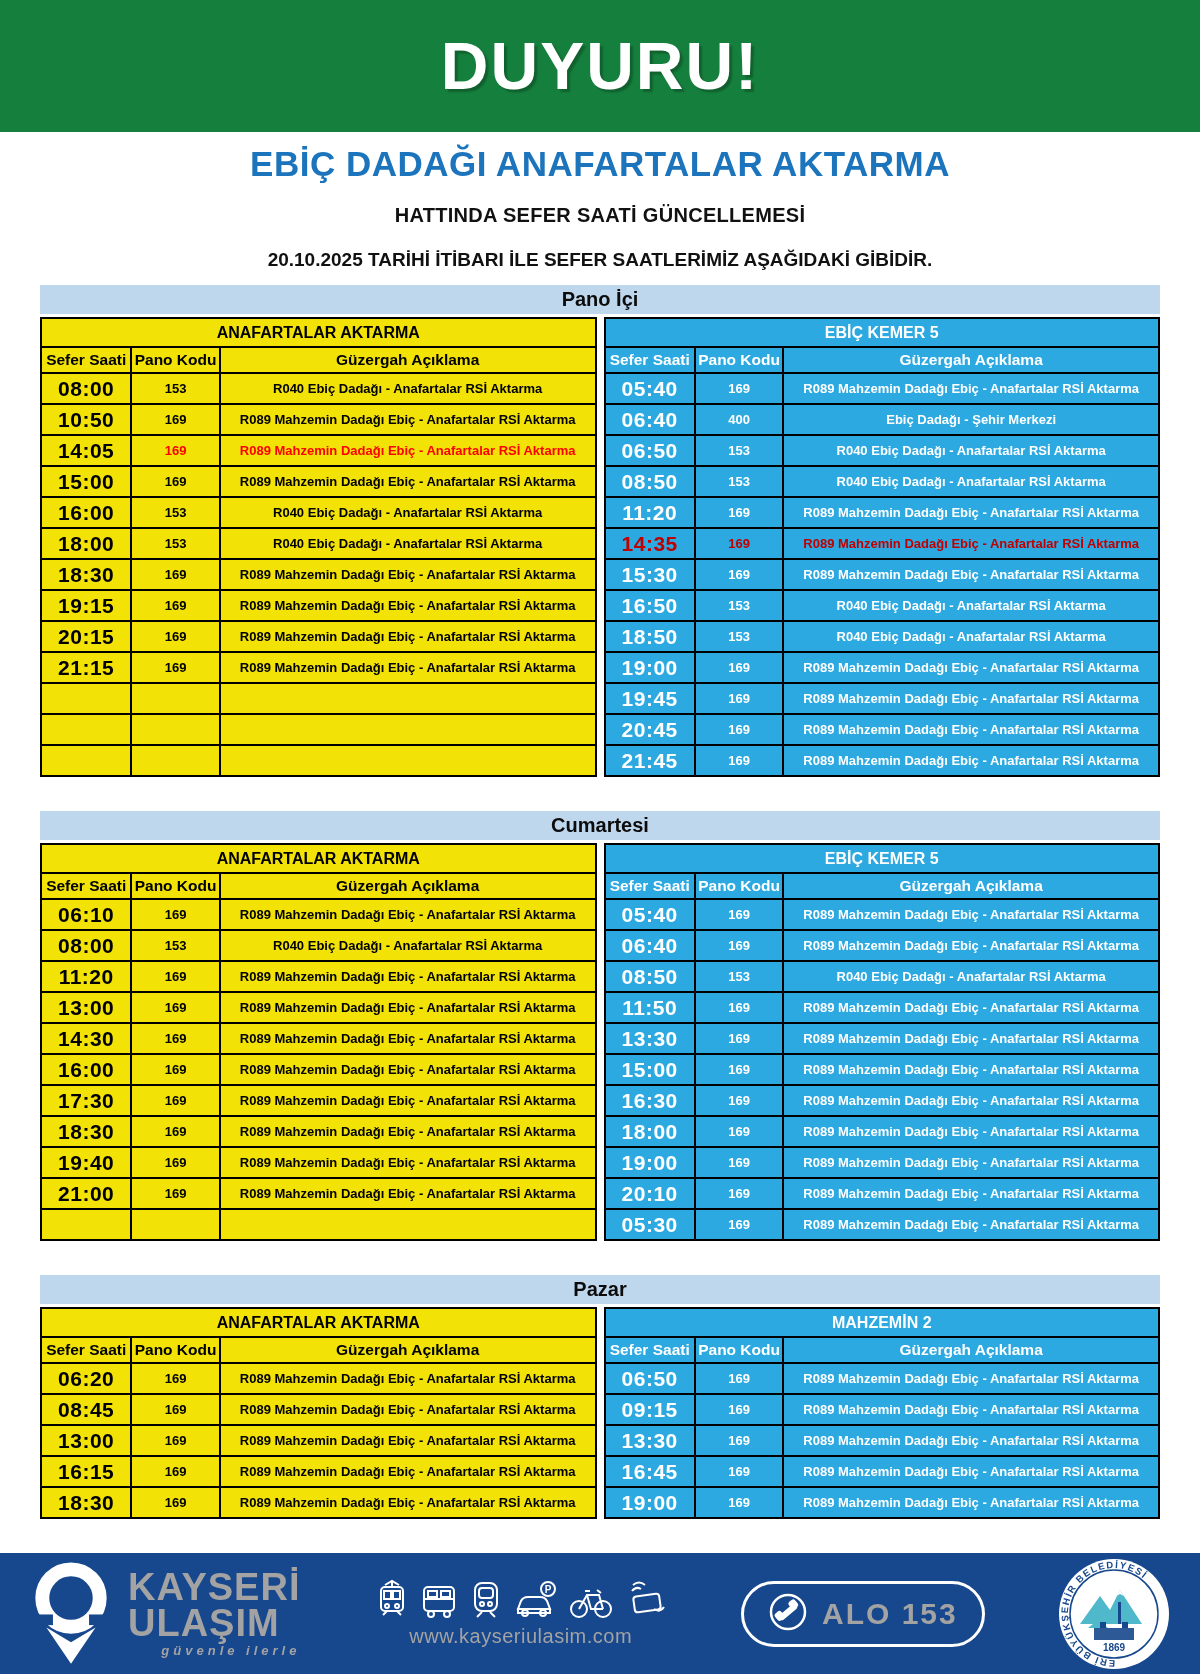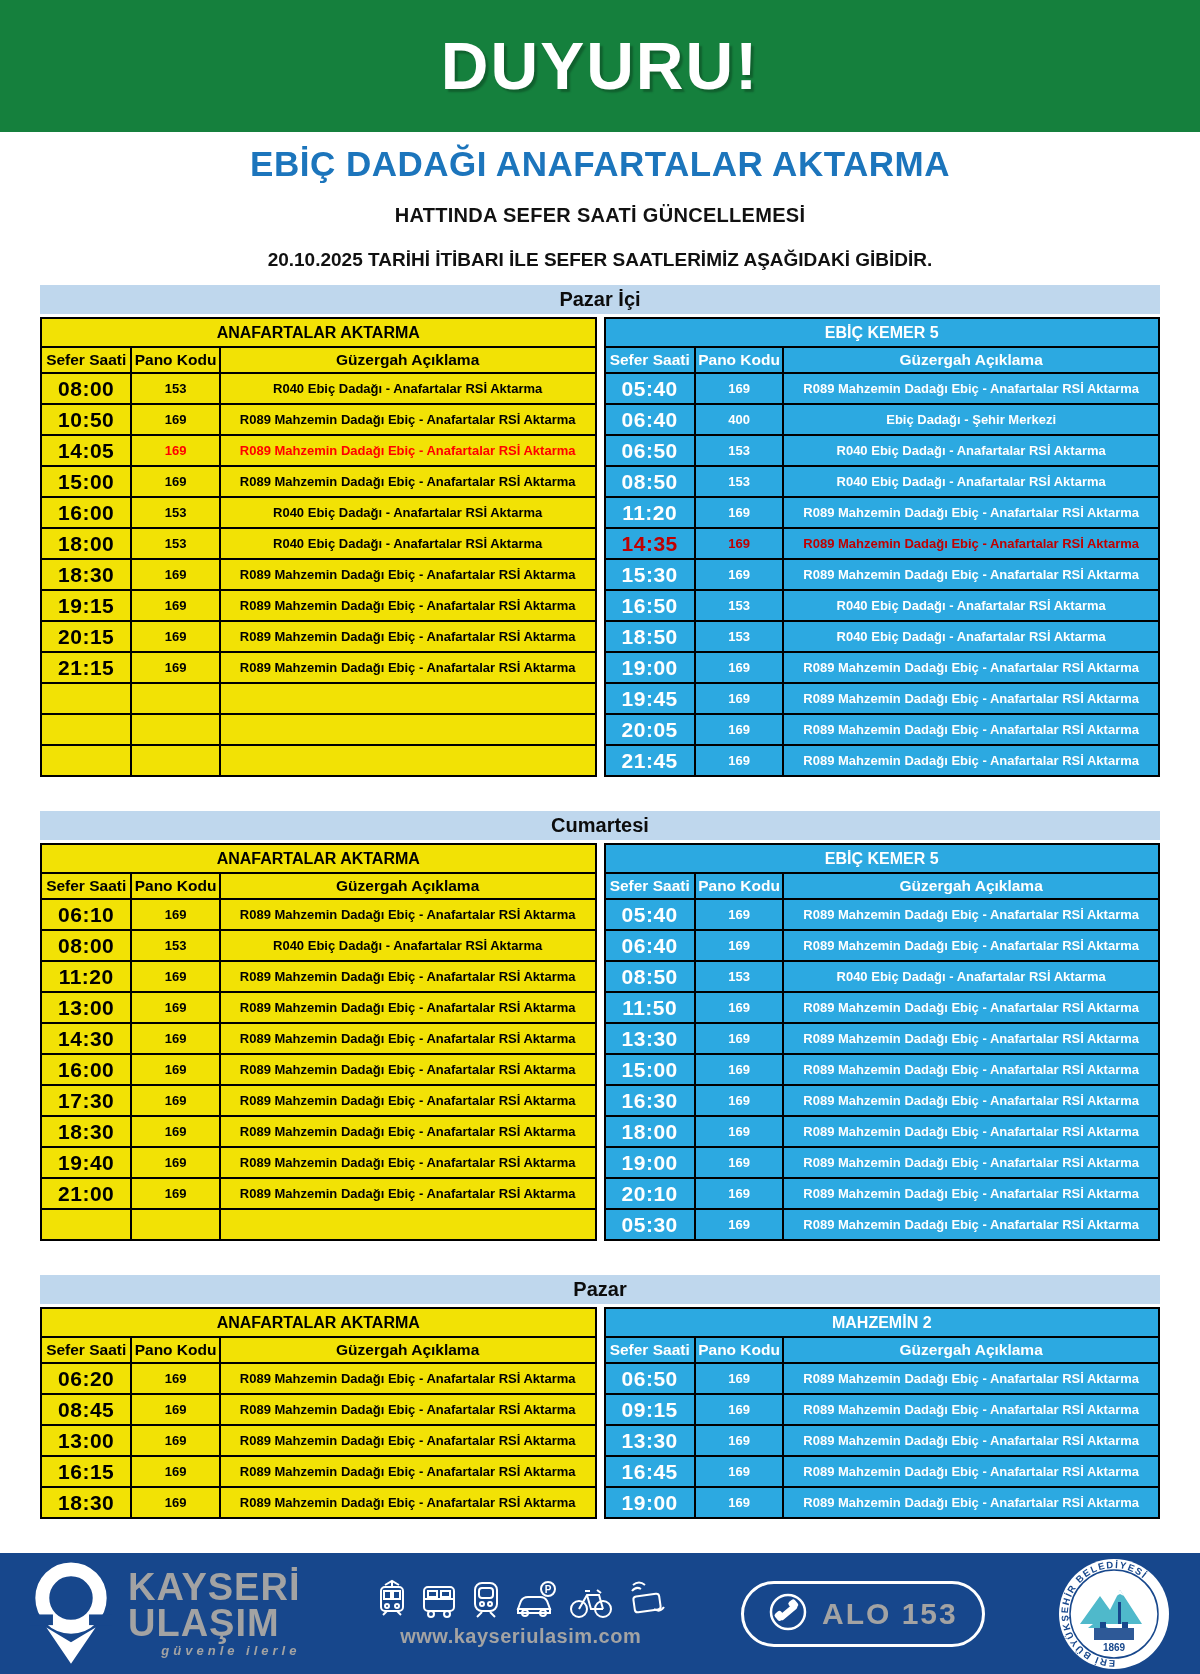--- a/index.html
+++ b/index.html
@@ -58,21 +58,21 @@
     display:flex; align-items:center; justify-content:space-between;
     padding:0 30px;
   }
   .brand { display:flex; align-items:center; gap:16px; }
   .brand-text { display:flex; flex-direction:column; }
   .brand-line { font-size:38px; font-weight:800; line-height:36px; letter-spacing:1px; }
   .tagline { font-size:13px; font-style:italic; font-weight:700; letter-spacing:4px; text-align:right; margin-top:2px; }
   .mid { display:flex; flex-direction:column; align-items:center; gap:4px; }
   .iconrow { display:flex; gap:10px; align-items:flex-end; }
   .iconrow svg { display:block; }
-  .website { font-size:20px; font-weight:700; letter-spacing:.5px; }
+  .website { font-size:20px; font-weight:400; letter-spacing:.5px; }
   .alo {
     display:flex; align-items:center; gap:14px;
     border:3px solid #fff; border-radius:34px; padding:8px 24px;
   }
   .alo-label { font-size:30px; font-weight:800; letter-spacing:2px; }
   .seal svg { display:block; }
 </style>
 </head>
 <body>
 
@@ -81,21 +81,21 @@
 </div>
 
 <div class="headings">
   <div class="main-title">EBİÇ DADAĞI ANAFARTALAR AKTARMA</div>
   <div class="sub-title">HATTINDA SEFER SAATİ GÜNCELLEMESİ</div>
   <div class="date-line">20.10.2025 TARİHİ İTİBARI İLE SEFER SAATLERİMİZ AŞAĞIDAKİ GİBİDİR.</div>
 </div>
 
 <div id="sections">
     <section class="section">
-      <div class="day-strip">Pazar İçi</div>
+      <div class="day-strip">Pano İçi</div>
       <div class="tables">
         <div class="half yellow">
           <div class="tbl-title">ANAFARTALAR AKTARMA</div>
           <div class="tr head">
             <div class="td c0">Sefer Saati</div>
             <div class="td c1">Pano Kodu</div>
             <div class="td c2">Güzergah Açıklama</div>
           </div>
           <div class="tr">
             <div class="td c0 time">08:00</div>
@@ -219,21 +219,21 @@
             <div class="td c0 time">19:00</div>
             <div class="td c1 pano">169</div>
             <div class="td c2 route">R089 Mahzemin Dadağı Ebiç - Anafartalar RSİ Aktarma</div>
           </div>
           <div class="tr">
             <div class="td c0 time">19:45</div>
             <div class="td c1 pano">169</div>
             <div class="td c2 route">R089 Mahzemin Dadağı Ebiç - Anafartalar RSİ Aktarma</div>
           </div>
           <div class="tr">
-            <div class="td c0 time">20:05</div>
+            <div class="td c0 time">20:45</div>
             <div class="td c1 pano">169</div>
             <div class="td c2 route">R089 Mahzemin Dadağı Ebiç - Anafartalar RSİ Aktarma</div>
           </div>
           <div class="tr">
             <div class="td c0 time">21:45</div>
             <div class="td c1 pano">169</div>
             <div class="td c2 route">R089 Mahzemin Dadağı Ebiç - Anafartalar RSİ Aktarma</div>
           </div>
         </div>
       </div>

